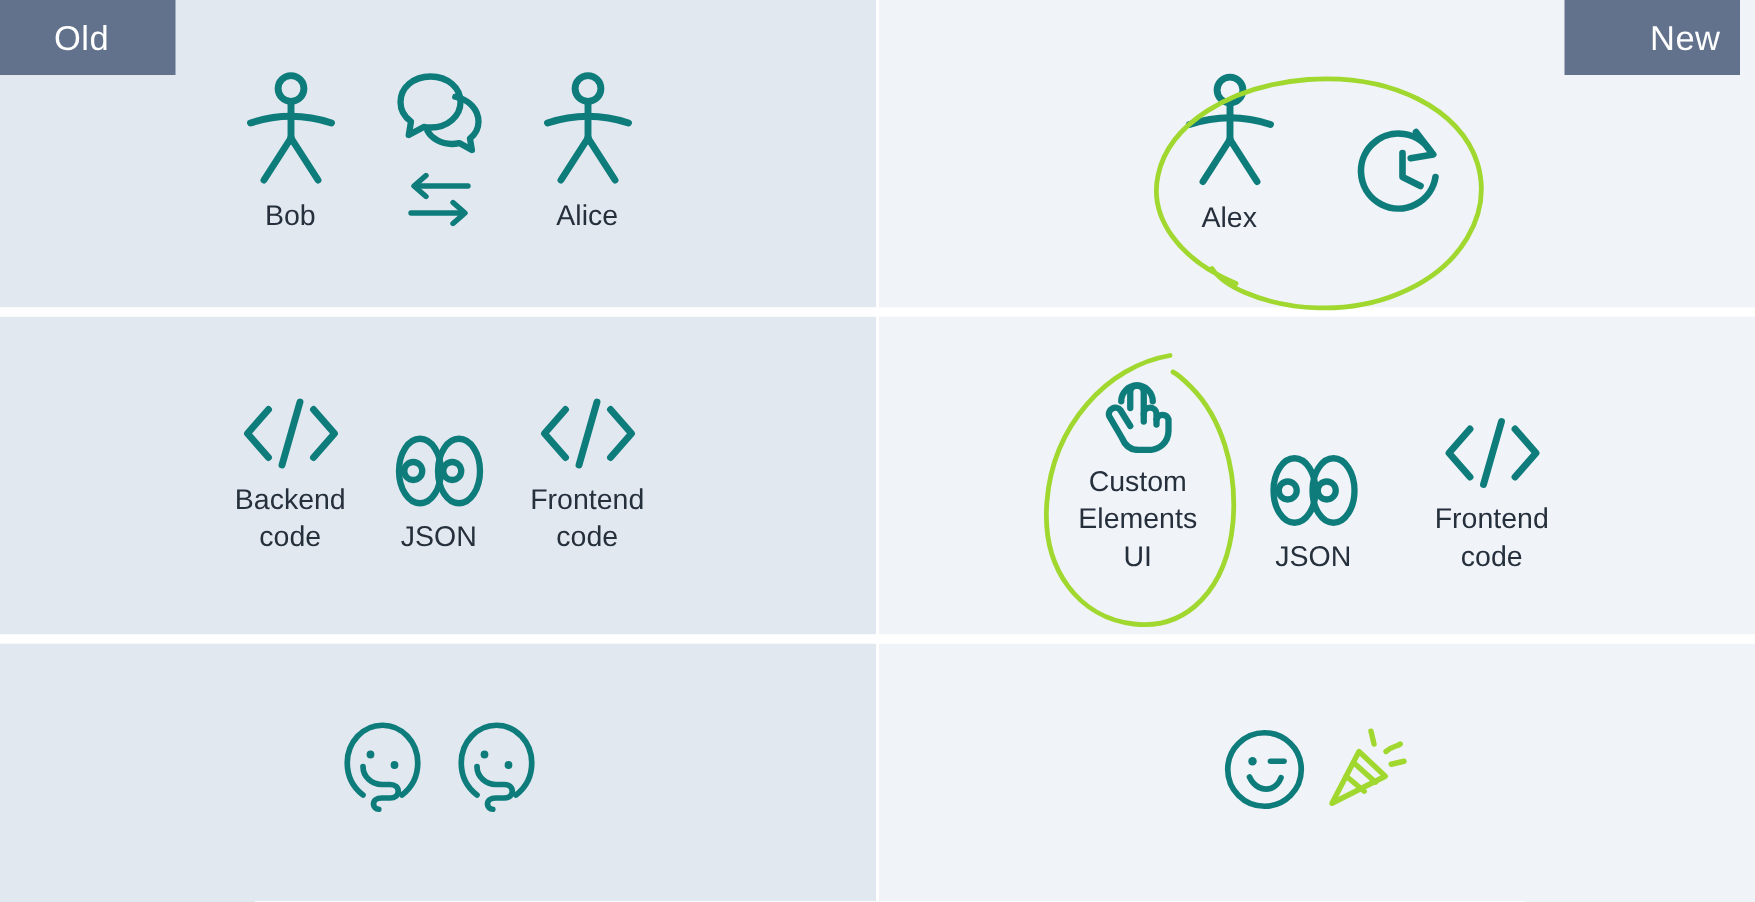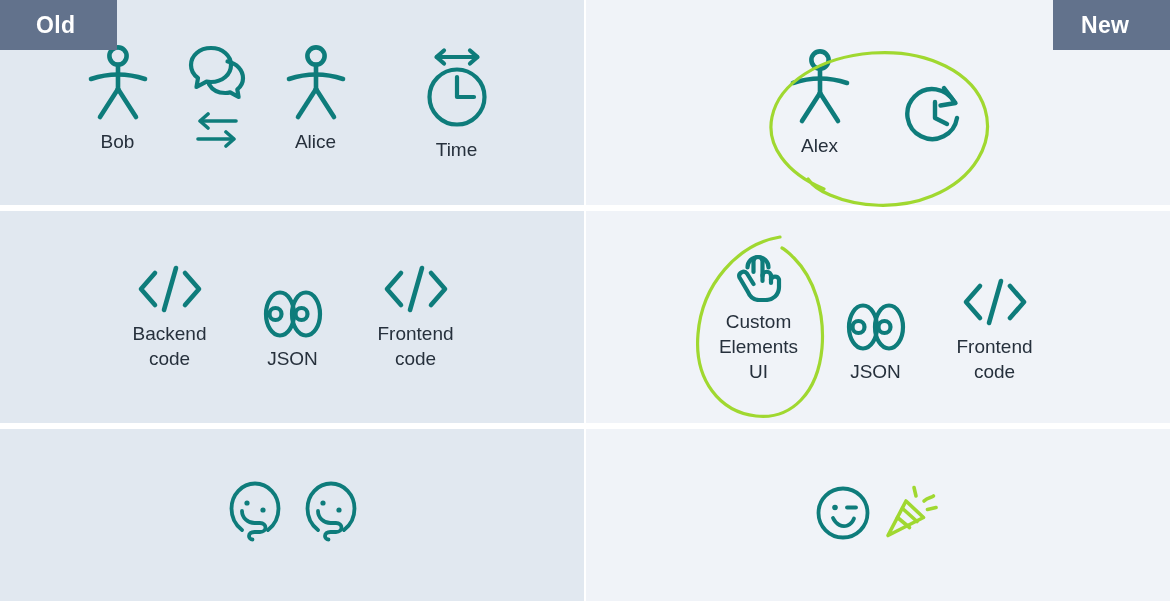--- a/index.html
+++ b/index.html
@@ -49,26 +49,26 @@
   .badge {
     position: absolute;
     top: 0;
     height: 50px;
     width: 117px;
     background: #62728c;
     color: #ffffff;
     display: flex;
     align-items: center;
     font-size: 23px;
-    font-weight: bold;
+    font-weight: normal;
     letter-spacing: .3px;
     z-index: 6;
   }
   .badge-old { left: 0;    justify-content: flex-start; padding-left: 36px; box-sizing: border-box; }
-  .badge-new { right: 0;   justify-content: flex-start; padding-left: 28px; box-sizing: border-box; }
+  .badge-new { right: 10px;   justify-content: center; padding-left: 44px; box-sizing: border-box; }
 
   
   .group {
     display: flex;
     align-items: flex-end;
     justify-content: center;
   }
   .item {
     display: flex;
     flex-direction: column;
@@ -102,21 +102,21 @@
     align-items: center;
   }
   .bubble-stack .arrows { margin-top: 10px; }
 
   
   .row1-new-group { gap: 6px; }
   .r1n-alex  { width: 108px; }
   .r1n-fast  { width: 110px; }
 
   
-  .row2-old-group { gap: 24px; }
+  .row2-old-group { }
   .r2o-backend  { width: 112px; }
   .r2o-json     { width: 86px; }
   .r2o-frontend { width: 112px; }
 
   .row2-new-group { gap: 20px; }
   .r2n-custom   { width: 108px; }
   .r2n-json     { width: 86px; }
   .r2n-frontend { width: 112px; }
 
   
@@ -211,32 +211,20 @@
               <circle cx="31" cy="12" r="8.6"></circle>
               <path d="M31 21 L31 47"></path>
               <path d="M4 35 Q31 26 58 35"></path>
               <path d="M31 45 L13 73"></path>
               <path d="M31 45 L49 73"></path>
             </svg>
           </div>
           <div class="label">Alice</div>
         </div>
 
-        <div class="item r1o-time">
-          <div class="icon-box">
-            <svg width="70" height="86" viewBox="0 0 70 86" fill="none" stroke="#0E7C7B" stroke-width="4.2" stroke-linecap="round" stroke-linejoin="round">
-              <path d="M15 13 L55 13"></path>
-              <path d="M22 6.5 L14.5 13 L22 19.5"></path>
-              <path d="M48 6.5 L55.5 13 L48 19.5"></path>
-              <circle cx="35" cy="53" r="27.5"></circle>
-              <path d="M35 33 L35 53 L52 53"></path>
-            </svg>
-          </div>
-          <div class="label">Time</div>
-        </div>
 
       </div>
     </div>
 
     <div class="row row-2">
       <div class="group row2-old-group">
 
         <div class="item r2o-backend">
           <div class="icon-box">
             <svg width="70" height="50" viewBox="0 0 70 50" fill="none" stroke="#0E7C7B" stroke-width="4.6" stroke-linecap="round" stroke-linejoin="round">

